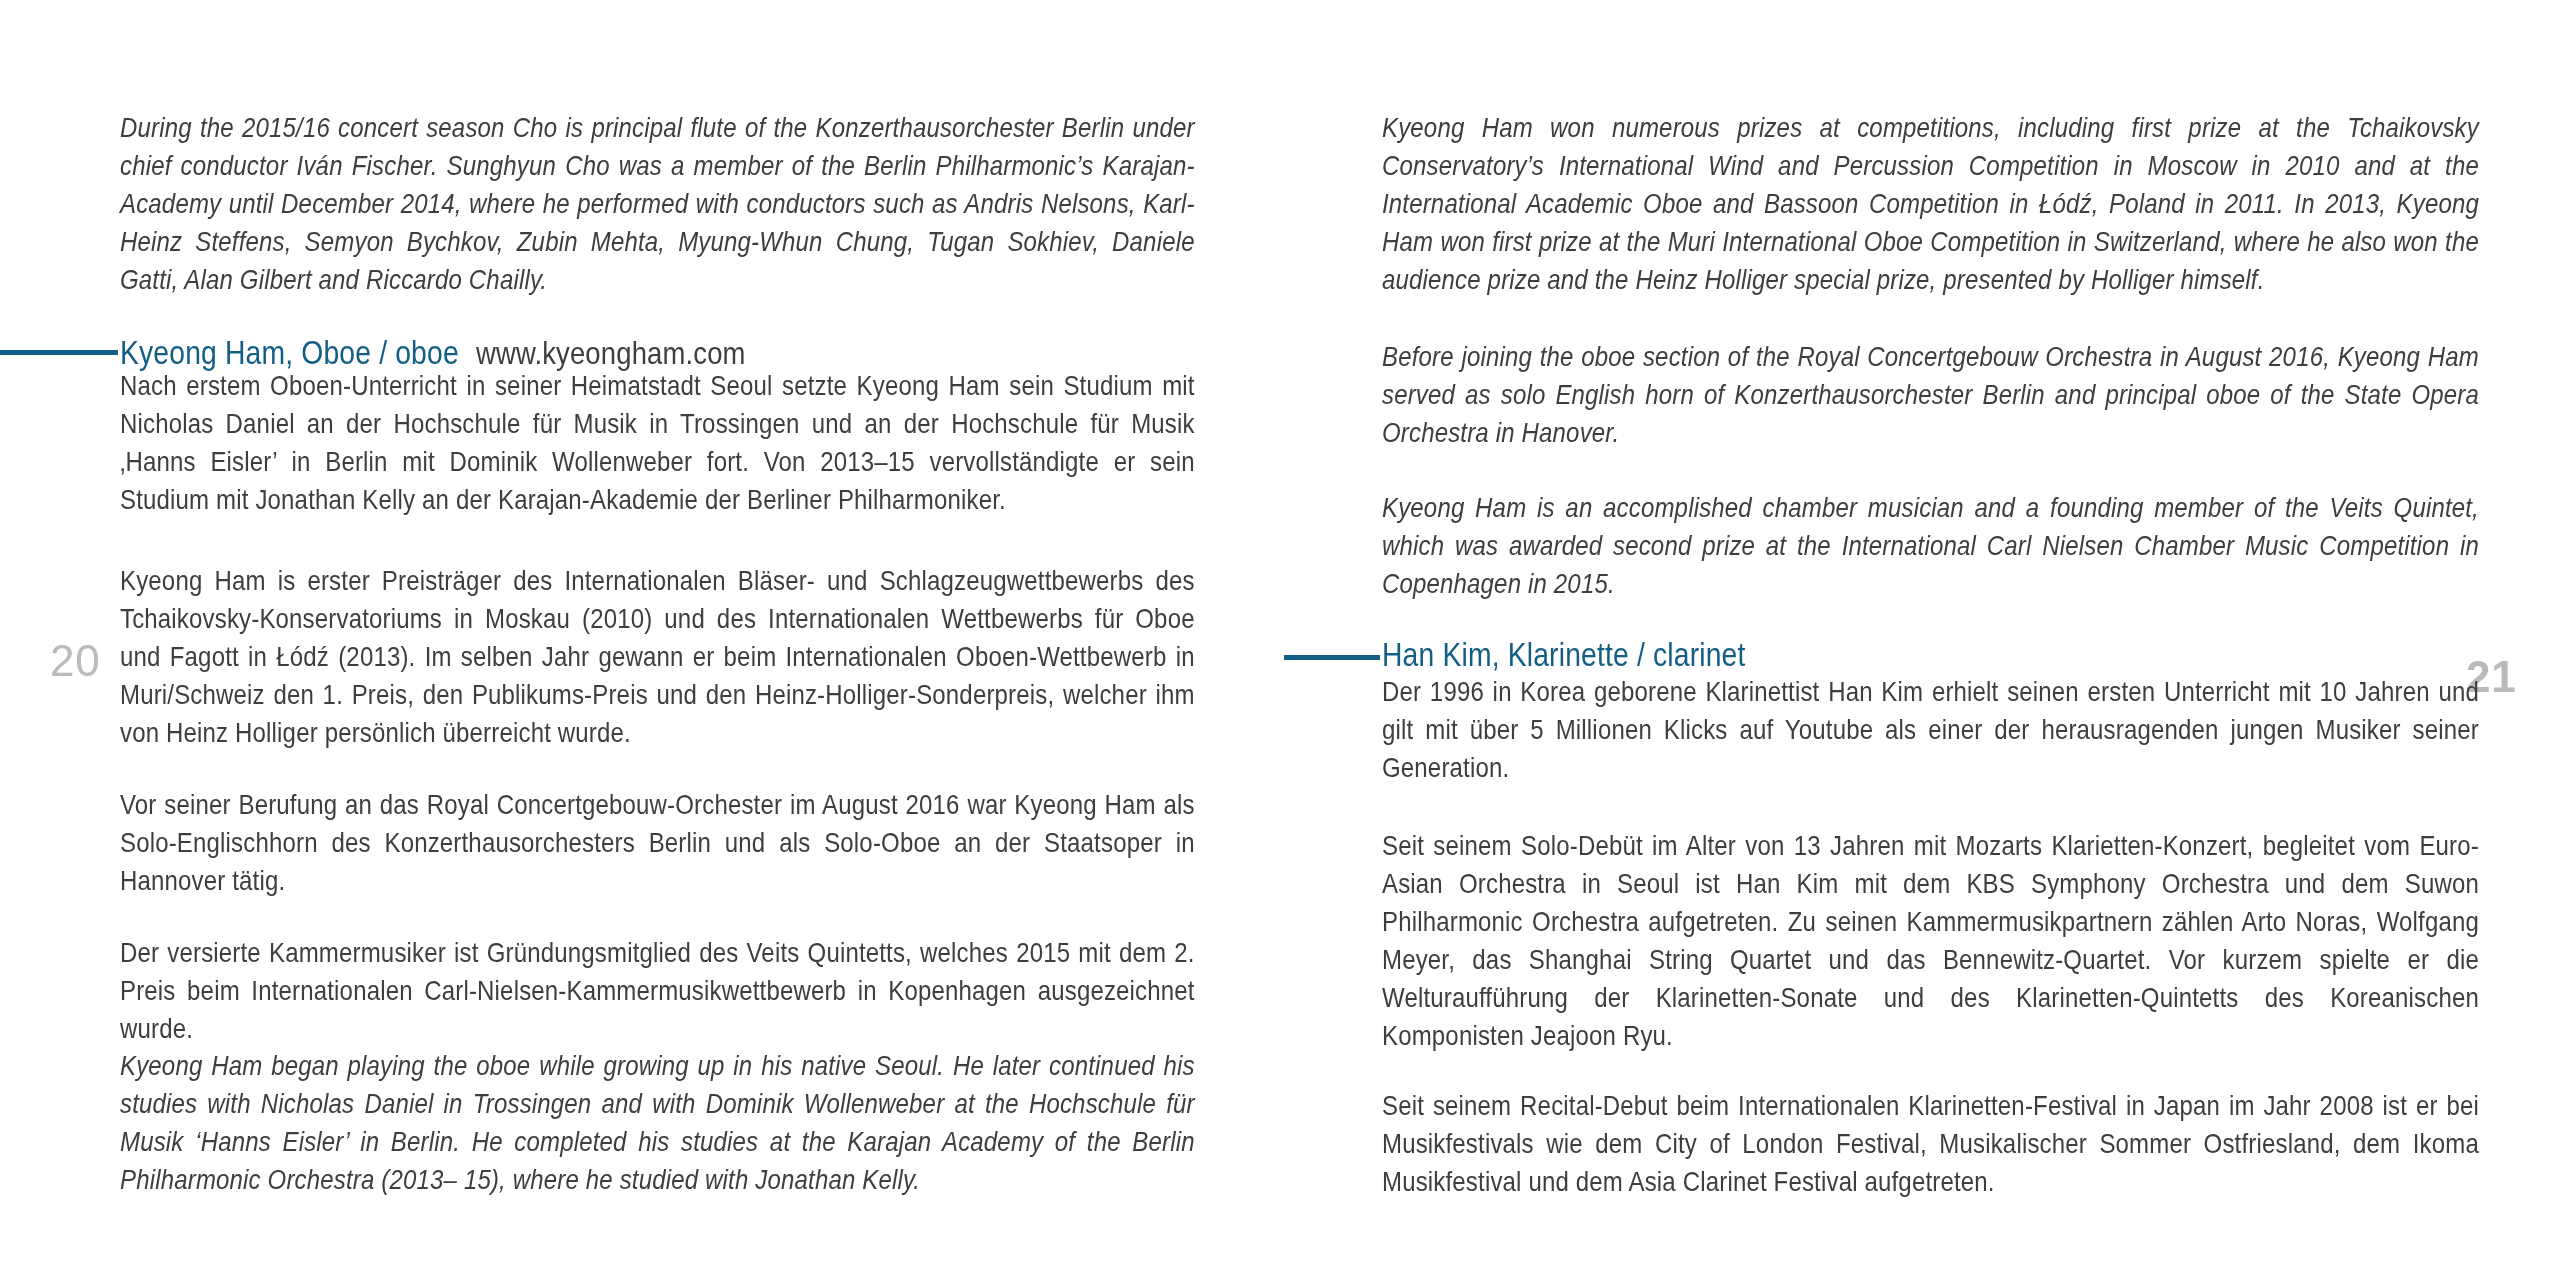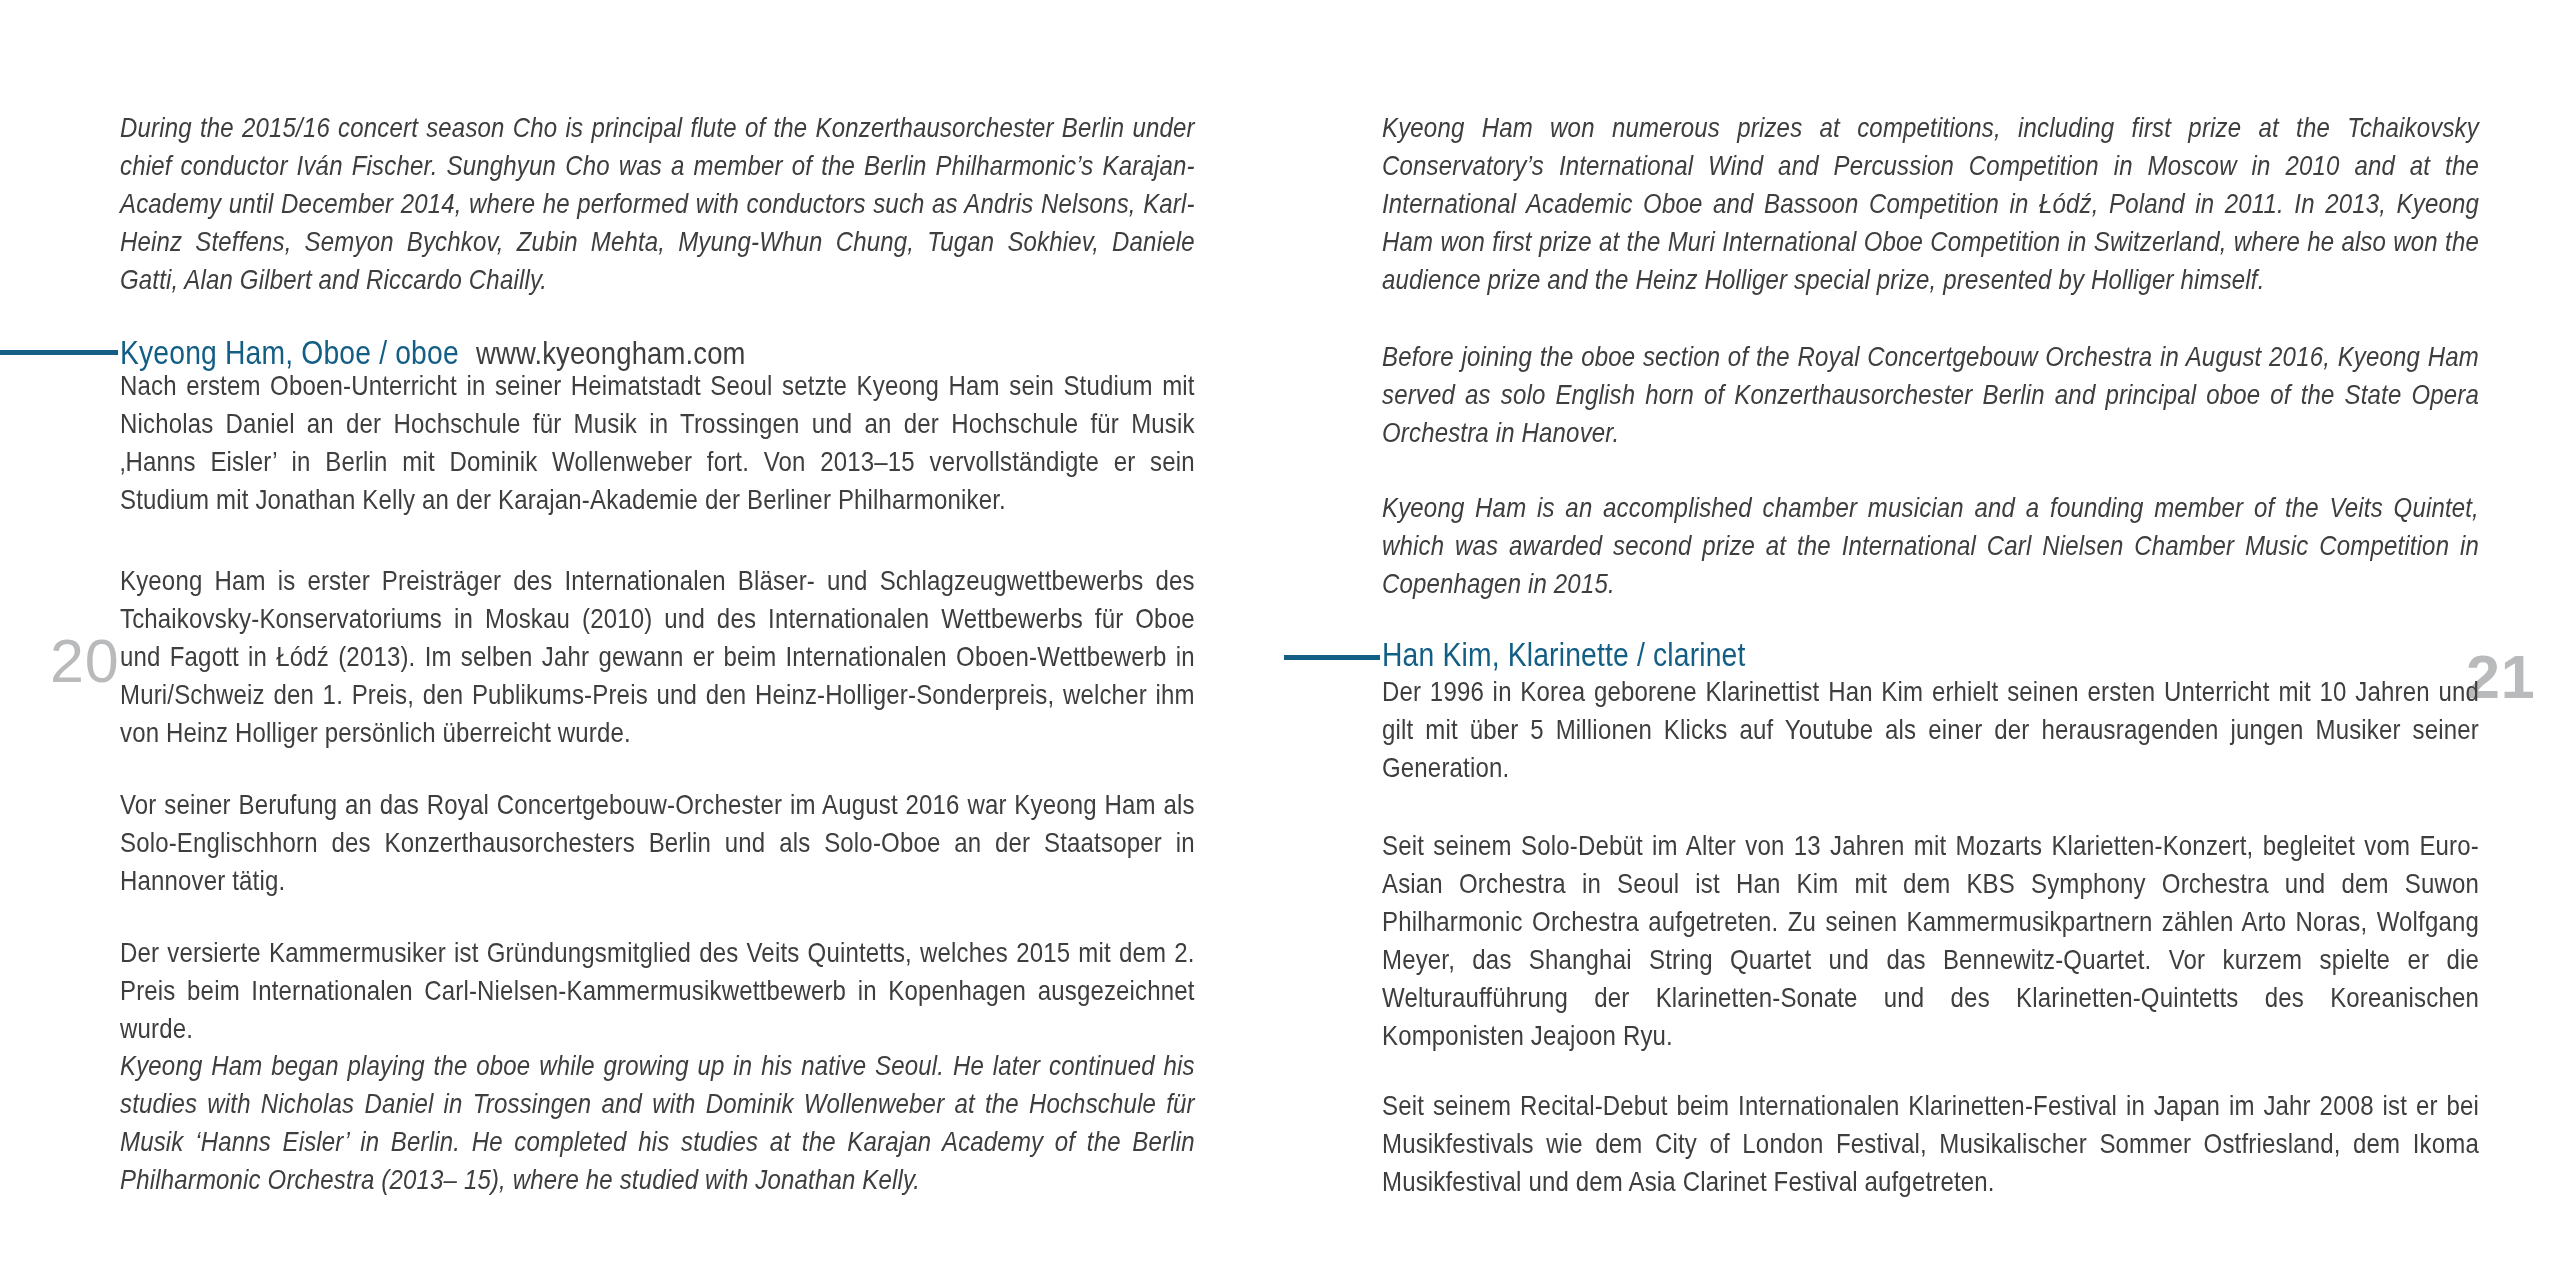--- a/index.html
+++ b/index.html
@@ -53,21 +53,21 @@
   }
   .rule {
     position: absolute;
     height: 4.5px;
     background: var(--accent, #135e84);
   }
   .rule-left  { left: 0;      top: 350px; width: 118px; }
   .rule-right { left: 1284px; top: 655px; width: 96px; }
   .pagenum {
     position: absolute;
-    font-size: 61px;
+    font-size: 44px;
     line-height: 56px;
     font-weight: 300;
     color: var(--page-number, #b9babb);
     letter-spacing: 0.9px;
   }
   .pagenum-left  { left: 50px;   top: 633px; }
   .pagenum-right { left: 2466px; top: 649px; font-weight: bold; }
 </style>
 </head>
 <body>

